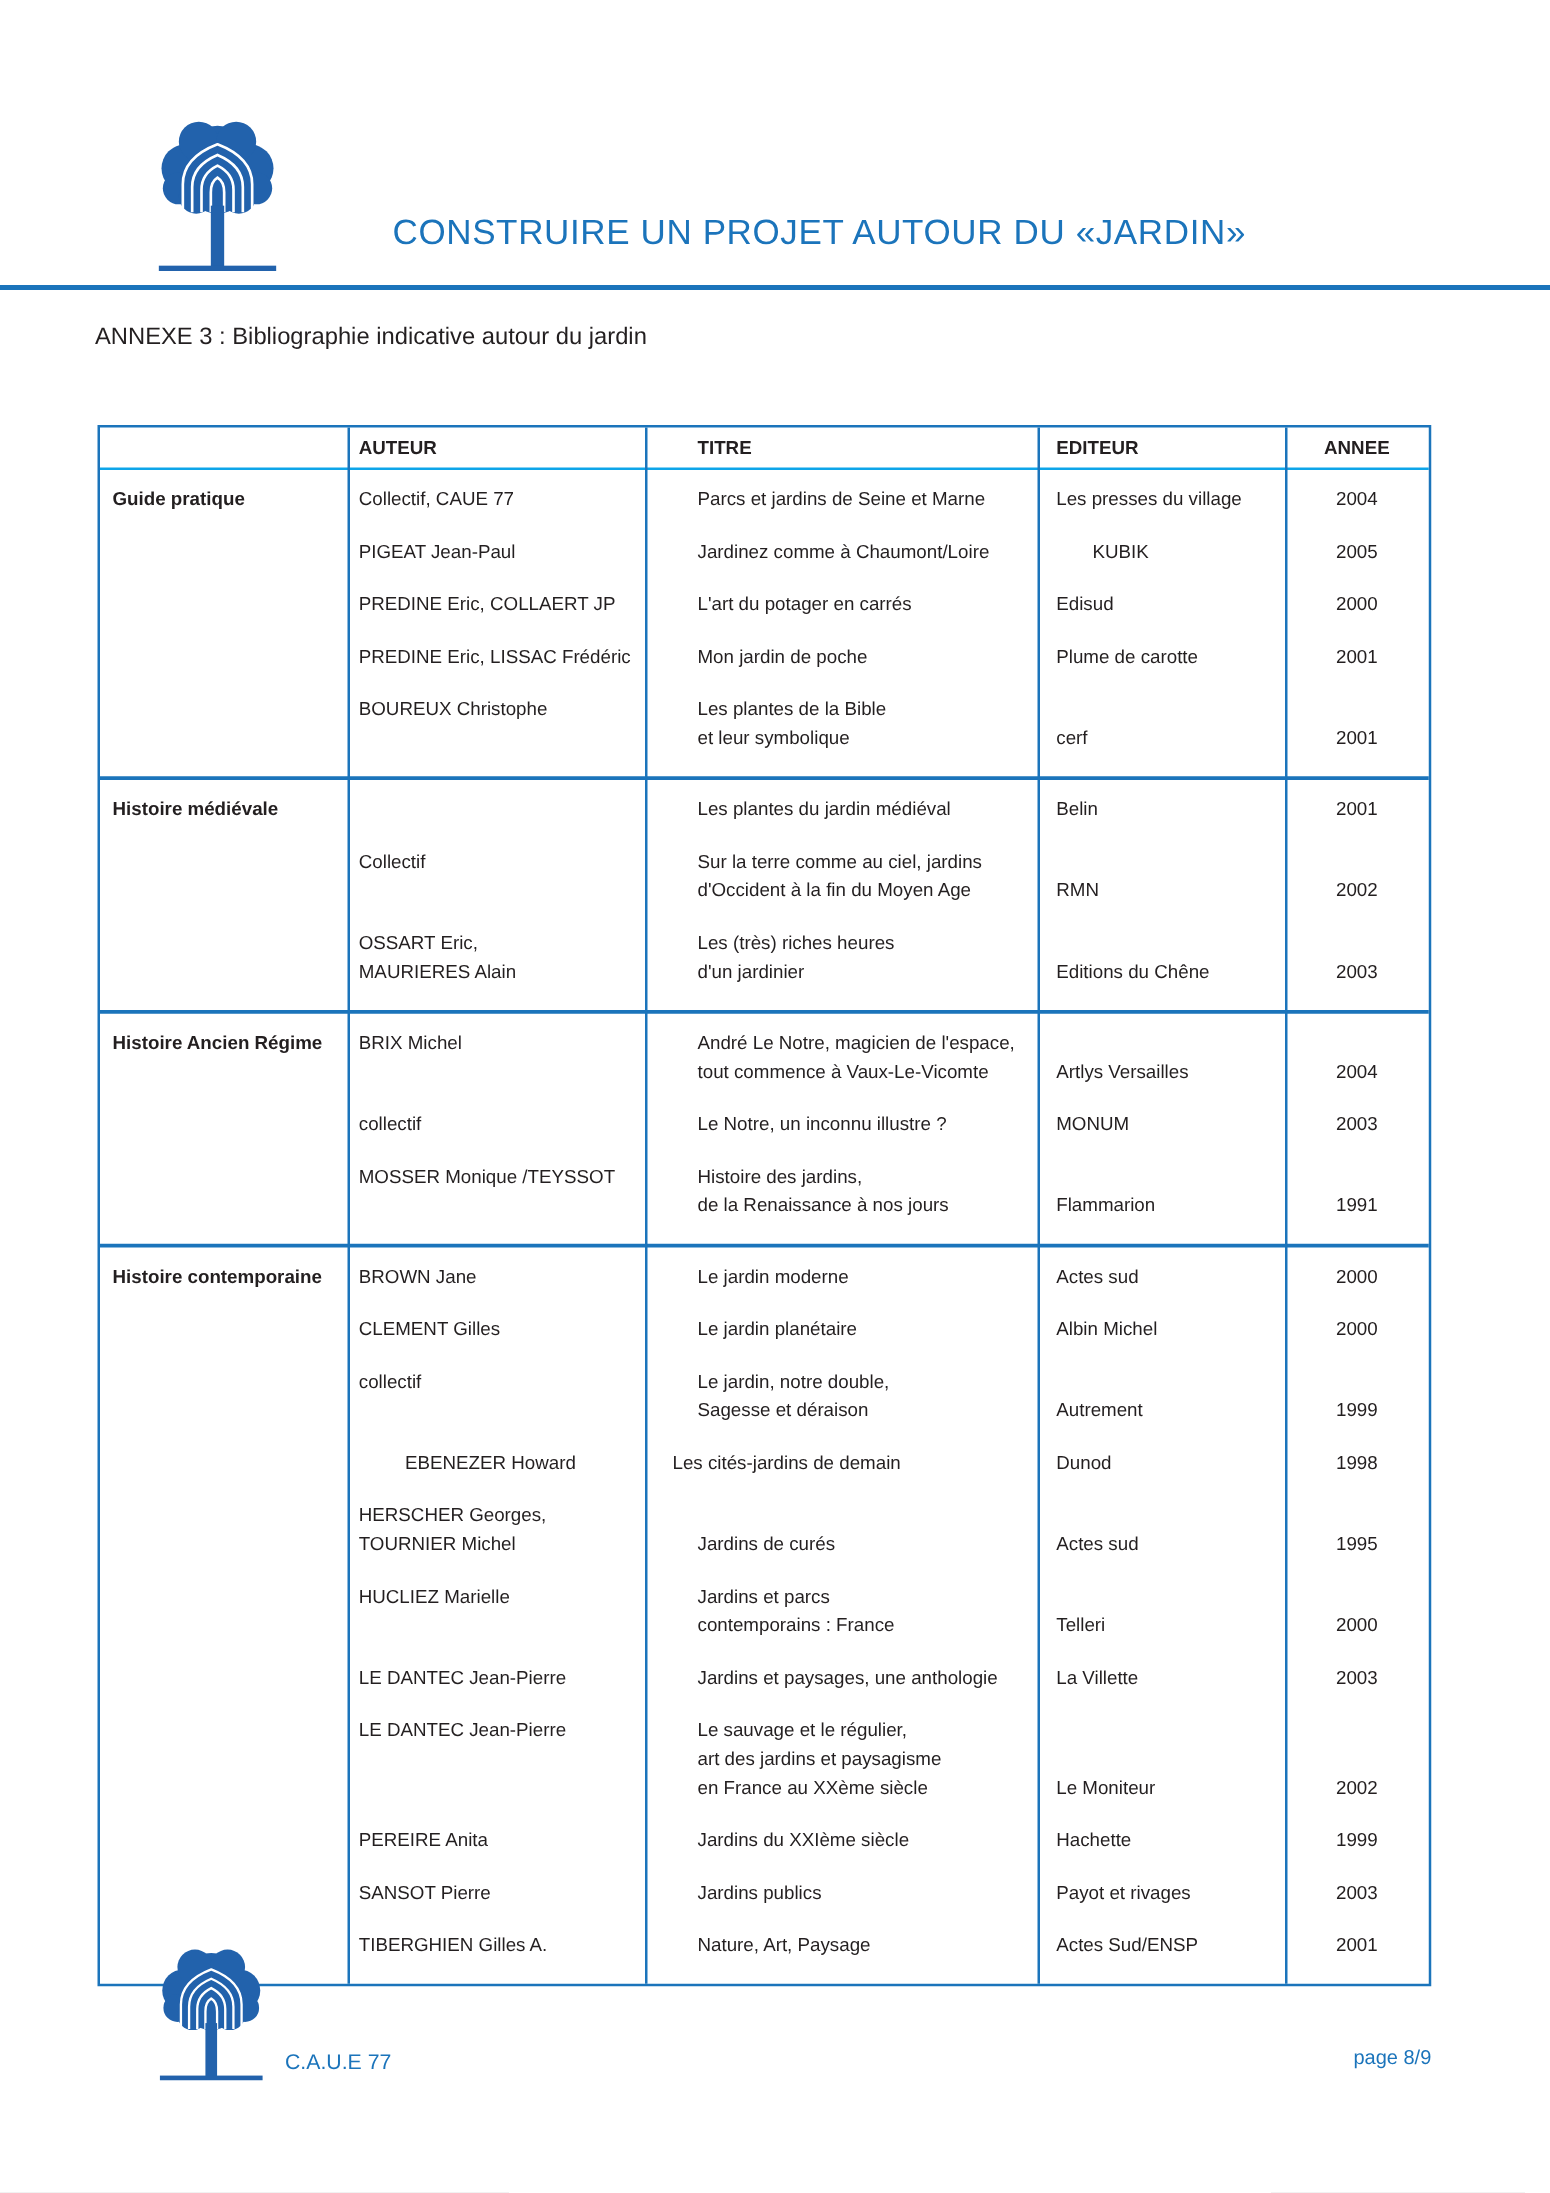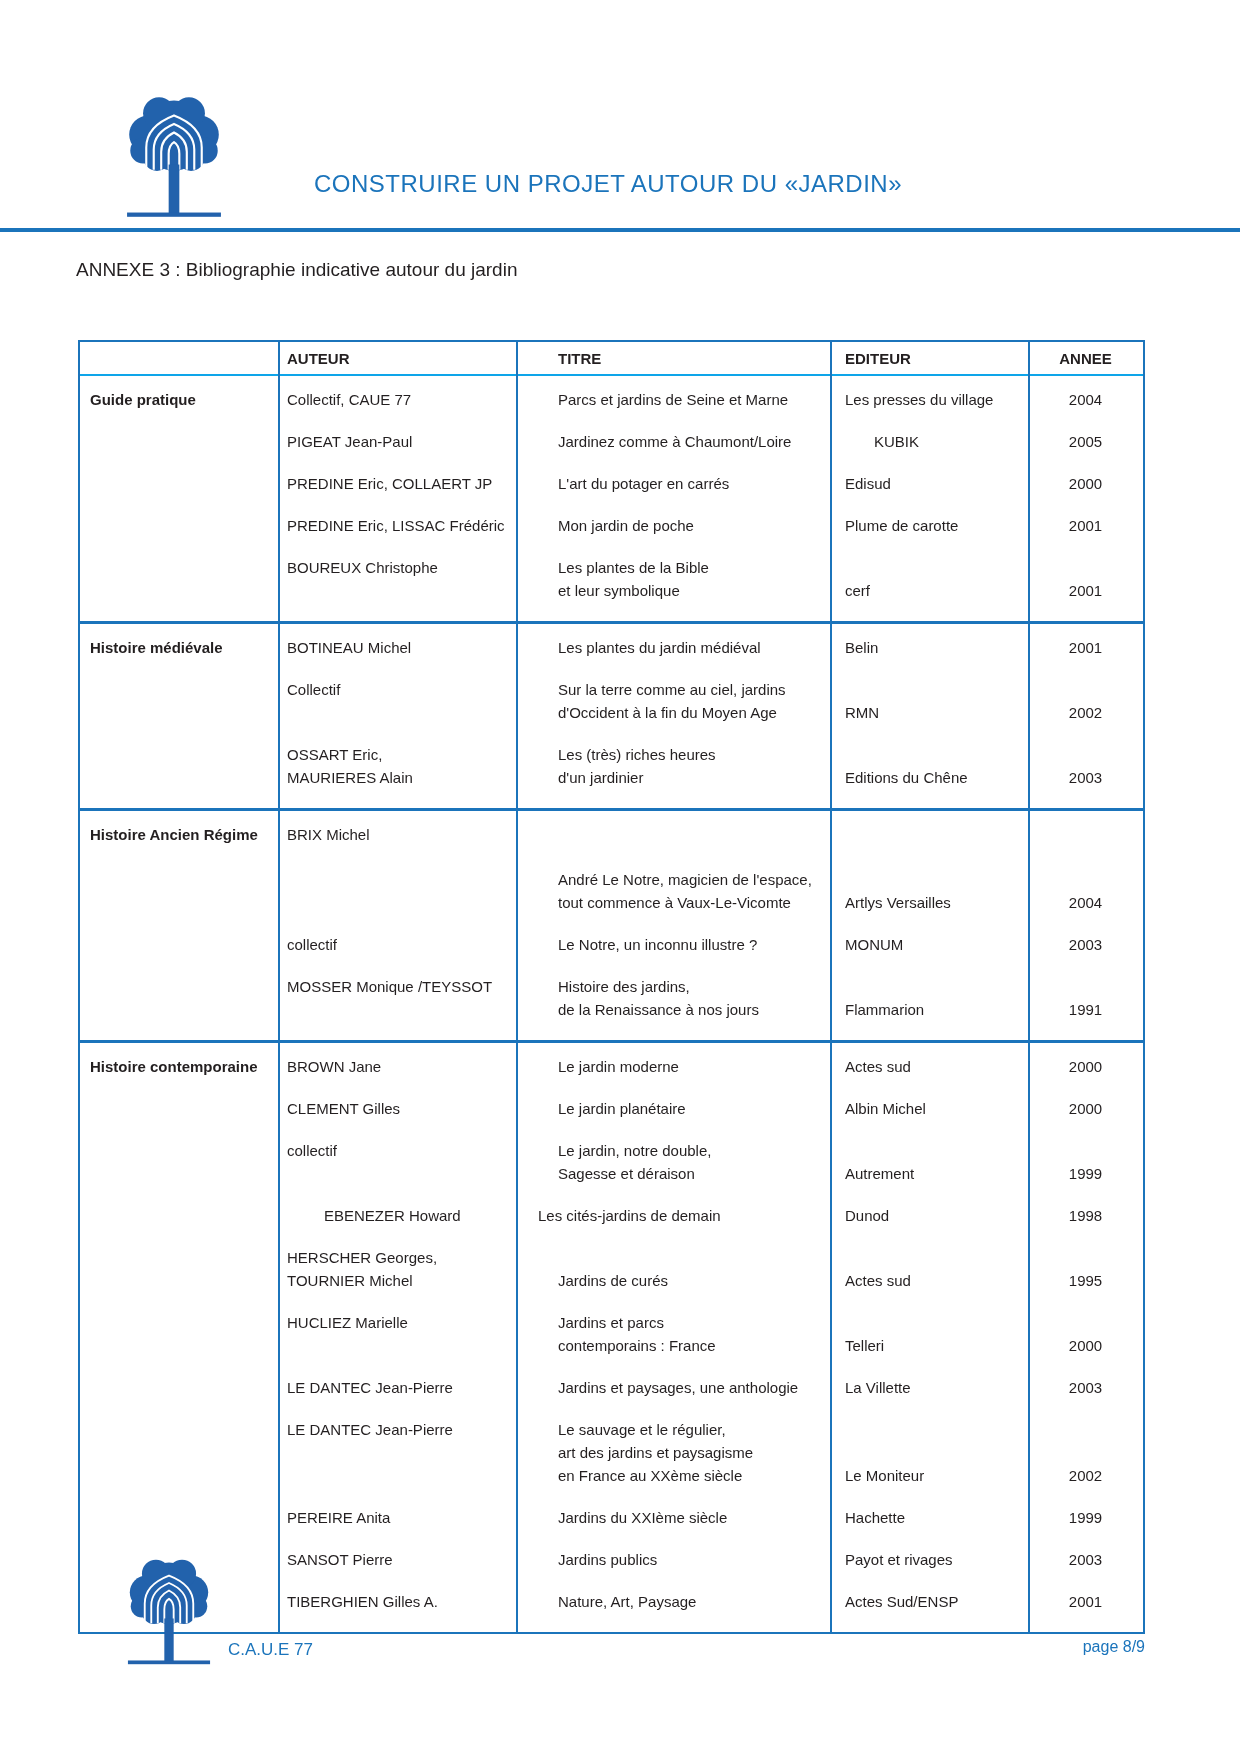--- a/index.html
+++ b/index.html
@@ -4,21 +4,21 @@
 <style>
   html,body{margin:0;padding:0;background:#e8e8e8;}
   .page{
     position:relative;width:1240px;height:1754px;background:#ffffff;
     margin:0 auto;overflow:hidden;
     font-family:"Liberation Sans","DejaVu Sans",sans-serif;color:#231f20;
   }
   
   .logo-big{position:absolute;left:110px;top:90px;width:128px;height:148px;}
   .page-title{
-    position:absolute;left:314px;top:170px;font-size:24px;letter-spacing:.5px;
+    position:absolute;left:314px;top:170px;font-size:28px;letter-spacing:.5px;
     color:#1b74bb;white-space:nowrap;font-weight:normal;margin:0;
   }
   .header-rule{position:absolute;left:0;top:228px;width:1240px;height:4px;background:#1b74bb;}
   
   .annexe{position:absolute;left:76px;top:259px;font-size:19px;font-weight:normal;margin:0;}
   
   .tbl{
     position:absolute;left:78px;top:340px;width:1067px;box-sizing:border-box;
     border:2px solid #1b74bb;font-size:15px;line-height:23px;
   }
@@ -160,23 +160,20 @@
           </div>
           <div class="cell editor" style="grid-row: 5;">
             <div class="">cerf</div>
           </div>
           <div class="cell yearC" style="grid-row: 5;">
             <div class="">2001</div>
           </div>
         </div>
         <div class="grid5 section">
           <div class="cat" style="grid-row: 1;">Histoire médiévale</div>
-          <div class="cell author" style="grid-row: 1;">
-            <div class="">BOTINEAU Michel</div>
-          </div>
           <div class="cell titleC" style="grid-row: 1;">
             <div class="">Les plantes du jardin médiéval</div>
           </div>
           <div class="cell editor" style="grid-row: 1;">
             <div class="">Belin</div>
           </div>
           <div class="cell yearC" style="grid-row: 1;">
             <div class="">2001</div>
           </div>
           <div class="cell author" style="grid-row: 2;">
@@ -205,21 +202,21 @@
           </div>
           <div class="cell yearC" style="grid-row: 3;">
             <div class="">2003</div>
           </div>
         </div>
         <div class="grid5 section">
           <div class="cat" style="grid-row: 1;">Histoire Ancien Régime</div>
           <div class="cell author" style="grid-row: 1;">
             <div class="">BRIX Michel</div>
           </div>
-          <div class="cell titleC" style="grid-row: 1; margin-top: 45px;">
+          <div class="cell titleC" style="grid-row: 1;">
             <div class="">André Le Notre, magicien de l'espace,</div>
             <div class="">tout commence à Vaux-Le-Vicomte</div>
           </div>
           <div class="cell editor" style="grid-row: 1;">
             <div class="">Artlys Versailles</div>
           </div>
           <div class="cell yearC" style="grid-row: 1;">
             <div class="">2004</div>
           </div>
           <div class="cell author" style="grid-row: 2;">

